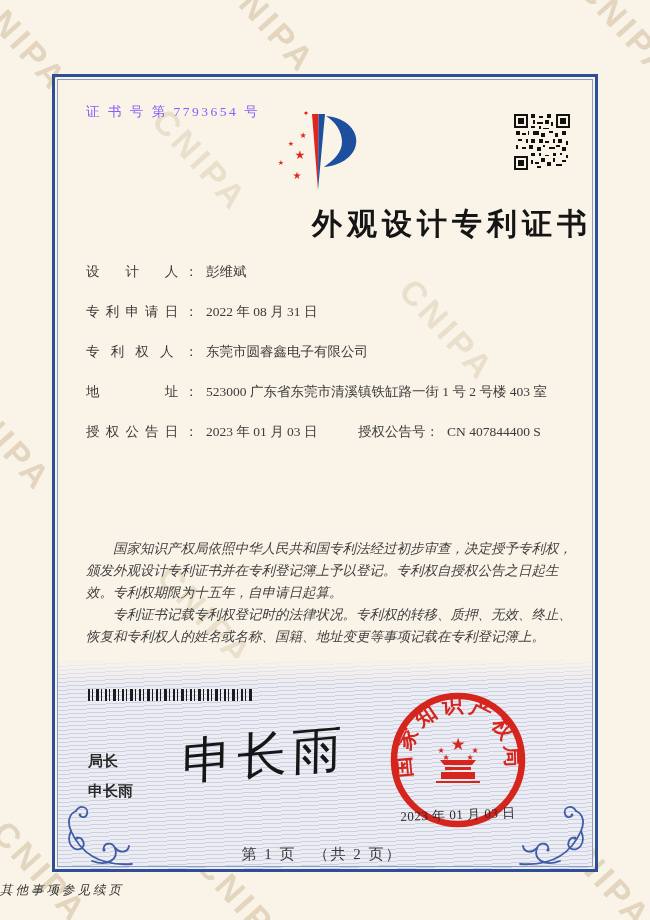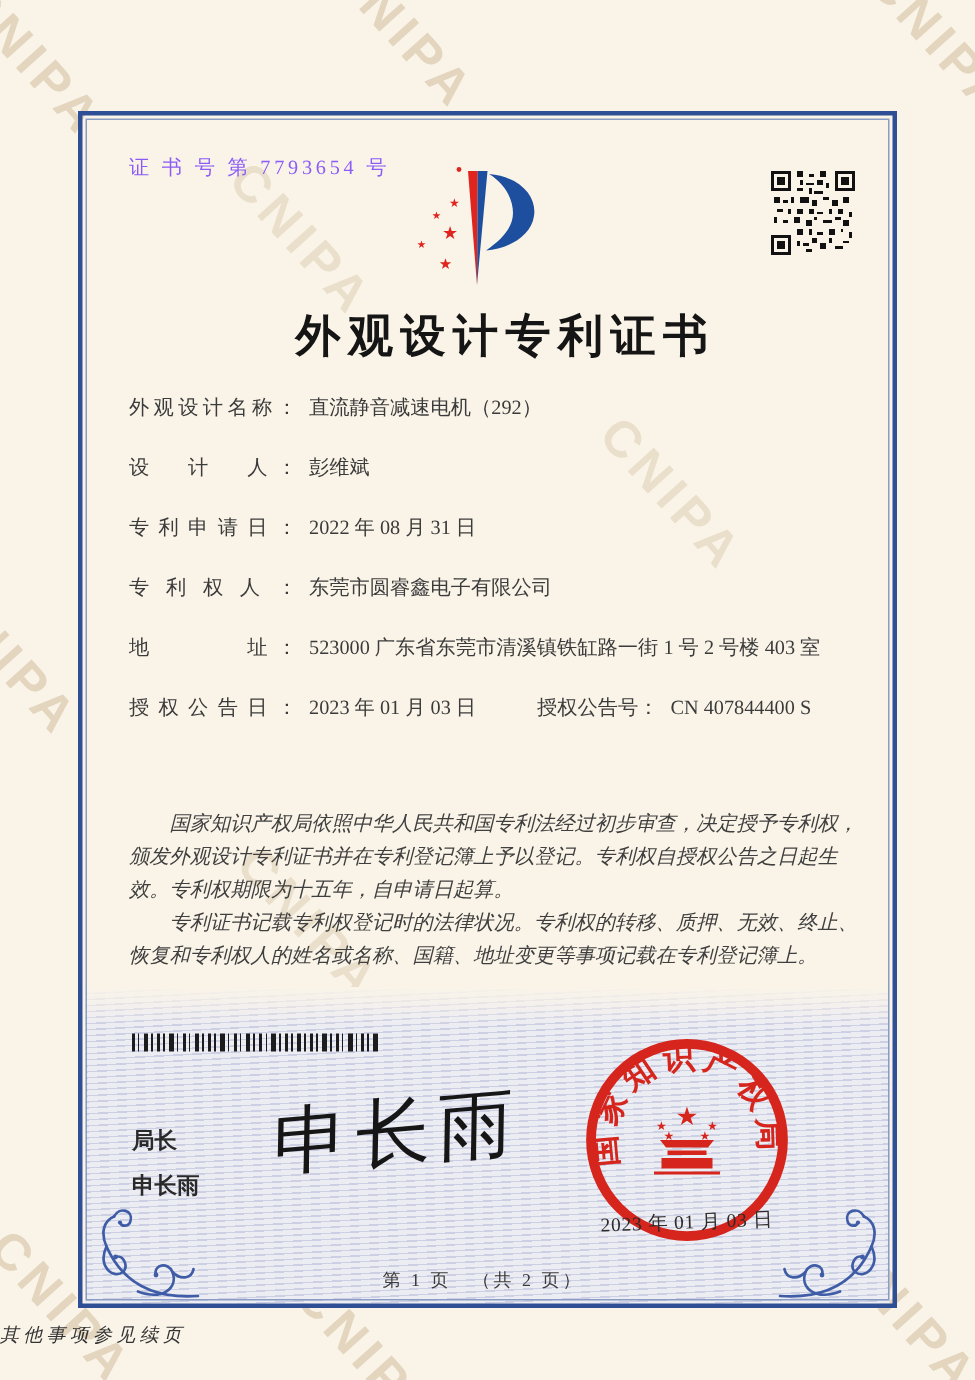--- a/index.html
+++ b/index.html
@@ -40,21 +40,21 @@
   }
   
   .cert-no{
     position:absolute;left:86px;top:103px;z-index:3;
     font-size:13.5px;letter-spacing:2.5px;color:#8b5cf6;
   }
   .qr{position:absolute;left:514px;top:114px;width:56px;height:56px;z-index:3;}
   .logo{position:absolute;left:272px;top:104px;width:100px;height:92px;z-index:3;}
   .title{
     position:absolute;left:52px;top:204px;width:540px;z-index:3;
-    text-align:center;font-size:30px;font-weight:bold;letter-spacing:5px;color:#151515;padding-left:15px;
+    text-align:right;font-size:30px;font-weight:bold;letter-spacing:5px;color:#151515;
   }
   .fields{position:absolute;left:86px;top:252px;width:486px;z-index:3;font-size:13.5px;color:#3b3b3b;}
   .frow{height:40px;display:flex;align-items:center;}
   .flabel{
     display:inline-block;width:112px;flex-shrink:0;
     text-align:justify;text-align-last:justify;
   }
   .fvalue{margin-left:8px;white-space:nowrap;}
   .fvalue.pairgap{width:152px;}
   .flabel2{flex-shrink:0;text-align:center;}
@@ -83,21 +83,21 @@
     font-family:"DejaVu Serif","Liberation Serif",serif;
   }
   .seal{position:absolute;left:388px;top:690px;width:140px;height:140px;z-index:4;}
   .seal-date{
     position:absolute;left:384px;top:806px;width:148px;z-index:5;
     text-align:center;font-size:13px;color:#2e2b28;letter-spacing:0.5px;
     transform:rotate(-2deg);
   }
   .page-info{
     position:absolute;left:52px;top:845px;width:540px;z-index:3;
-    text-align:center;font-size:12px;letter-spacing:2px;color:#3a3a3a;
+    text-align:center;font-size:15px;letter-spacing:2px;color:#3a3a3a;
   }
   .footer-note{
     position:absolute;left:0;top:882px;width:650px;z-index:3;
     font-size:12.5px;letter-spacing:3px;color:#333;font-style:italic;
   }
   .flourish{position:absolute;top:786px;width:78px;height:82px;z-index:2;}
   .flourish.bl{left:58px;}
   .flourish.br{left:516px;transform:scaleX(-1);}
 </style>
 </head>
@@ -225,24 +225,20 @@
     <text x="19" y="42" font-size="7" fill="#e0251f" text-anchor="middle">★</text>
     <text x="28" y="55" font-size="12" fill="#e0251f" text-anchor="middle">★</text>
     <text x="9" y="61" font-size="7" fill="#e0251f" text-anchor="middle">★</text>
     <text x="25" y="75" font-size="10" fill="#e0251f" text-anchor="middle">★</text>
   </svg>
 
   <div class="title">外观设计专利证书</div>
 
   <div class="fields">
     <div class="frow">
-      <span class="flabel">外观设计名称：</span>
-      <span class="fvalue">直流静音减速电机（292）</span>
-    </div>
-    <div class="frow">
       <span class="flabel">设　计　人：</span>
       <span class="fvalue">彭维斌</span>
     </div>
     <div class="frow">
       <span class="flabel">专利申请日：</span>
       <span class="fvalue">2022 年 08 月 31 日</span>
     </div>
     <div class="frow">
       <span class="flabel">专利权人：</span>
       <span class="fvalue">东莞市圆睿鑫电子有限公司</span>

